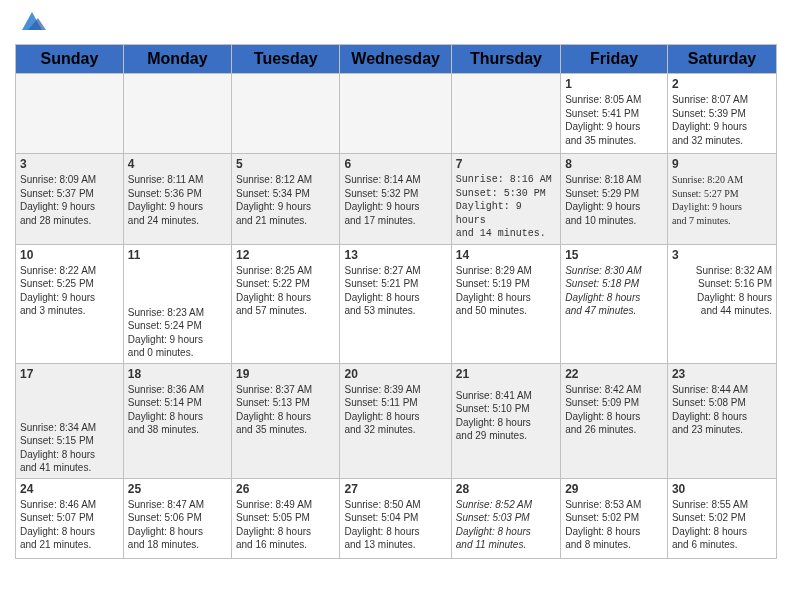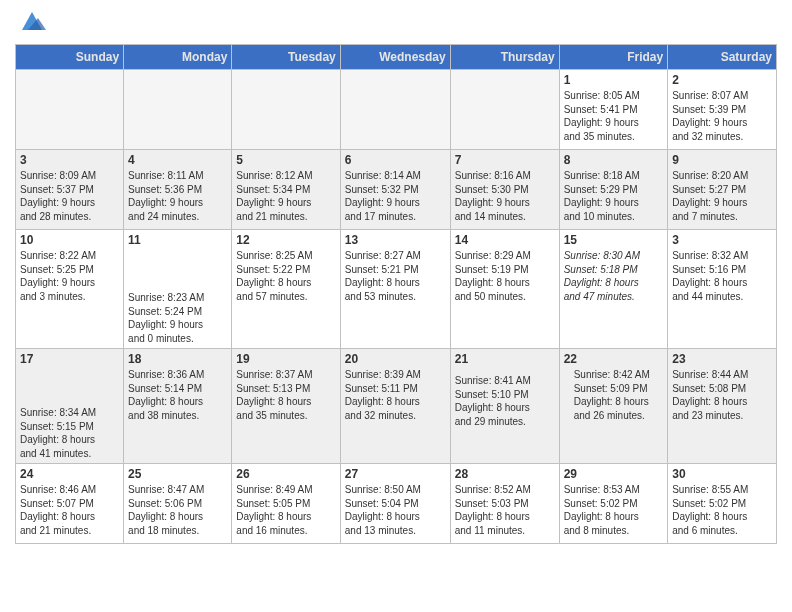--- a/index.html
+++ b/index.html
@@ -51,25 +51,25 @@
     .location {
       font-size: 14px;
       color: #555;
     }
     .calendar {
       width: 100%;
       border-collapse: collapse;
     }
     .calendar th {
       background: #3a6fc4;
-      color: #e5e5e5;
-      font-size: 12px;
+      color: #000000;
+      font-size: 16px;
       font-weight: bold;
       padding: 5px 4px;
-      text-align: right;
+      text-align: center;
       border: 1px solid #c0c0c0;
     }
     .calendar td {
       border: 1px solid #c0c0c0;
       vertical-align: top;
       padding: 3px 4px;
       font-size: 10px;
       width: 113px;
       height: 80px;
       background: #fff;
@@ -179,35 +179,35 @@
           </td>
           <td>
             <span class="day-num">6</span>
             <div class="day-info" style="white-space: pre-line;">Sunrise: 8:14 AM
 Sunset: 5:32 PM
 Daylight: 9 hours
 and 17 minutes.</div>
           </td>
           <td>
             <span class="day-num">7</span>
-            <div class="day-info" style="white-space: pre-line;">Sunrise: 8:16 AM
+            <div class="day-info" style="white-space: pre-line; font-family: Liberation Mono, monospace;">Sunrise: 8:16 AM
 Sunset: 5:30 PM
 Daylight: 9 hours
 and 14 minutes.</div>
           </td>
           <td>
             <span class="day-num">8</span>
             <div class="day-info" style="white-space: pre-line;">Sunrise: 8:18 AM
 Sunset: 5:29 PM
 Daylight: 9 hours
 and 10 minutes.</div>
           </td>
           <td>
             <span class="day-num">9</span>
-            <div class="day-info" style="white-space: pre-line;">Sunrise: 8:20 AM
+            <div class="day-info" style="white-space: pre-line; font-family: Liberation Serif, serif;">Sunrise: 8:20 AM
 Sunset: 5:27 PM
 Daylight: 9 hours
 and 7 minutes.</div>
           </td>
         </tr>
         <tr class="row-odd">
           <td>
             <span class="day-num">10</span>
             <div class="day-info" style="white-space: pre-line;">Sunrise: 8:22 AM
 Sunset: 5:25 PM
@@ -244,21 +244,21 @@
           </td>
           <td>
             <span class="day-num">15</span>
             <div class="day-info" style="white-space: pre-line; font-style: italic;">Sunrise: 8:30 AM
 Sunset: 5:18 PM
 Daylight: 8 hours
 and 47 minutes.</div>
           </td>
           <td>
             <span class="day-num">3</span>
-            <div class="day-info" style="white-space: pre-line;">Sunrise: 8:32 AM
+            <div class="day-info" style="white-space: pre-line; text-align: right;">Sunrise: 8:32 AM
 Sunset: 5:16 PM
 Daylight: 8 hours
 and 44 minutes.</div>
           </td>
         </tr>
         <tr class="row-even">
           <td>
             <span class="day-num">17</span>
             <div class="day-info" style="white-space: pre-line; margin-top: 40px;">Sunrise: 8:34 AM
 Sunset: 5:15 PM
@@ -288,21 +288,21 @@
           </td>
           <td>
             <span class="day-num">21</span>
             <div class="day-info" style="white-space: pre-line; margin-top: 8px;">Sunrise: 8:41 AM
 Sunset: 5:10 PM
 Daylight: 8 hours
 and 29 minutes.</div>
           </td>
           <td>
             <span class="day-num">22</span>
-            <div class="day-info" style="white-space: pre-line; margin-left: 10px;">Sunrise: 8:42 AM
+            <div class="day-info" style="white-space: pre-line;">Sunrise: 8:42 AM
 Sunset: 5:09 PM
 Daylight: 8 hours
 and 26 minutes.</div>
           </td>
           <td>
             <span class="day-num">23</span>
             <div class="day-info" style="white-space: pre-line;">Sunrise: 8:44 AM
 Sunset: 5:08 PM
 Daylight: 8 hours
 and 23 minutes.</div>
@@ -332,21 +332,21 @@
           </td>
           <td>
             <span class="day-num">27</span>
             <div class="day-info" style="white-space: pre-line;">Sunrise: 8:50 AM
 Sunset: 5:04 PM
 Daylight: 8 hours
 and 13 minutes.</div>
           </td>
           <td>
             <span class="day-num">28</span>
-            <div class="day-info" style="white-space: pre-line;">Sunrise: 8:52 AM
+            <div class="day-info" style="white-space: pre-line; font-style: italic;">Sunrise: 8:52 AM
 Sunset: 5:03 PM
 Daylight: 8 hours
 and 11 minutes.</div>
           </td>
           <td>
             <span class="day-num">29</span>
             <div class="day-info" style="white-space: pre-line;">Sunrise: 8:53 AM
 Sunset: 5:02 PM
 Daylight: 8 hours
 and 8 minutes.</div>

